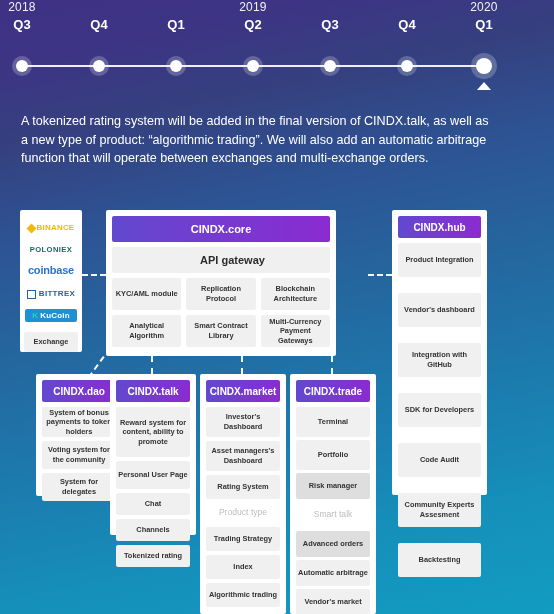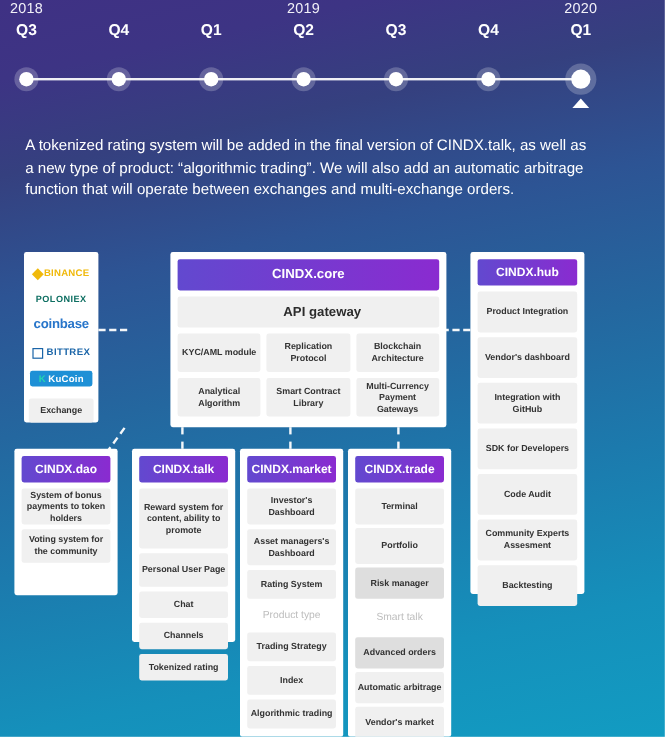--- a/index.html
+++ b/index.html
@@ -198,51 +198,52 @@
       </div>
       <div style="display: flex; align-items: center; justify-content: center; height: 22px;">
         <span class="logo-row">
           <span class="lg-kucoin"><span class="k">K</span>KuCoin</span>
         </span>
       </div>
     </div>
   <div class="chip" style="height:20px; margin-top:6px;">Exchange</div>
 </div>
 
-<div class="panel" style="left:106px; top:210px; width:230px; height:146px; padding:6px;margin-left:36px;">
+<div class="panel" style="left:106px; top:210px; width:230px; height:146px; padding:6px;">
   <div class="hdr core" style="height:26px;">CINDX.core</div>
   <div class="gateway" style="height:26px; margin-top:5px;">API gateway</div>
   <div id="core-modules" style="display:grid; grid-template-columns:repeat(3,1fr); gap:5px; margin-top:5px;">
       <div class="chip" style="height: 32px;">KYC/AML module</div>
       <div class="chip" style="height: 32px;">Replication Protocol</div>
       <div class="chip" style="height: 32px;">Blockchain Architecture</div>
       <div class="chip" style="height: 32px;">Analytical Algorithm</div>
       <div class="chip" style="height: 32px;">Smart Contract Library</div>
       <div class="chip" style="height: 32px;">Multi-Currency Payment Gateways</div>
     </div>
 </div>
 
 <div class="panel" style="left:392px; top:210px; width:95px; height:285px; padding:6px;">
   <div class="hdr" style="height:22px;">CINDX.hub</div>
-  <div id="hub-items" style="display:flex; flex-direction:column; gap:4px; margin-top:5px;">
+  <div id="hub-items" style="display:flex; flex-direction:column; gap:16px; margin-top:5px;">
       <div class="chip" style="height: 34px;">Product Integration</div>
       <div class="chip" style="height: 34px;">Vendor's dashboard</div>
       <div class="chip" style="height: 34px;">Integration with GitHub</div>
       <div class="chip" style="height: 34px;">SDK for Developers</div>
       <div class="chip" style="height: 34px;">Code Audit</div>
       <div class="chip" style="height: 34px;">Community Experts Assesment</div>
       <div class="chip" style="height: 34px;">Backtesting</div>
     </div>
 </div>
 
-<div class="panel" style="left:12px; top:374px; width:86px; height:122px; padding:6px;">
+<div class="panel" style="left:36px; top:374px; width:86px; height:122px; padding:6px;">
   <div class="hdr" style="height:22px;">CINDX.dao</div>
   <div id="dao-items" style="display:flex; flex-direction:column; gap:4px; margin-top:5px;">
       <div class="chip" style="height: 30px;">System of bonus payments to token holders</div>
       <div class="chip" style="height: 28px;">Voting system for the community</div>
+      <div class="chip" style="height: 28px;">System for delegates</div>
     </div>
 </div>
 
 <div class="panel" style="left:110px; top:374px; width:86px; height:161px; padding:6px;">
   <div class="hdr" style="height:22px;">CINDX.talk</div>
   <div id="talk-items" style="display:flex; flex-direction:column; gap:4px; margin-top:5px;">
       <div class="chip" style="height: 50px;">Reward system for content, ability to promote</div>
       <div class="chip" style="height: 28px;">Personal User Page</div>
       <div class="chip" style="height: 22px;">Chat</div>
       <div class="chip" style="height: 22px;">Channels</div>

